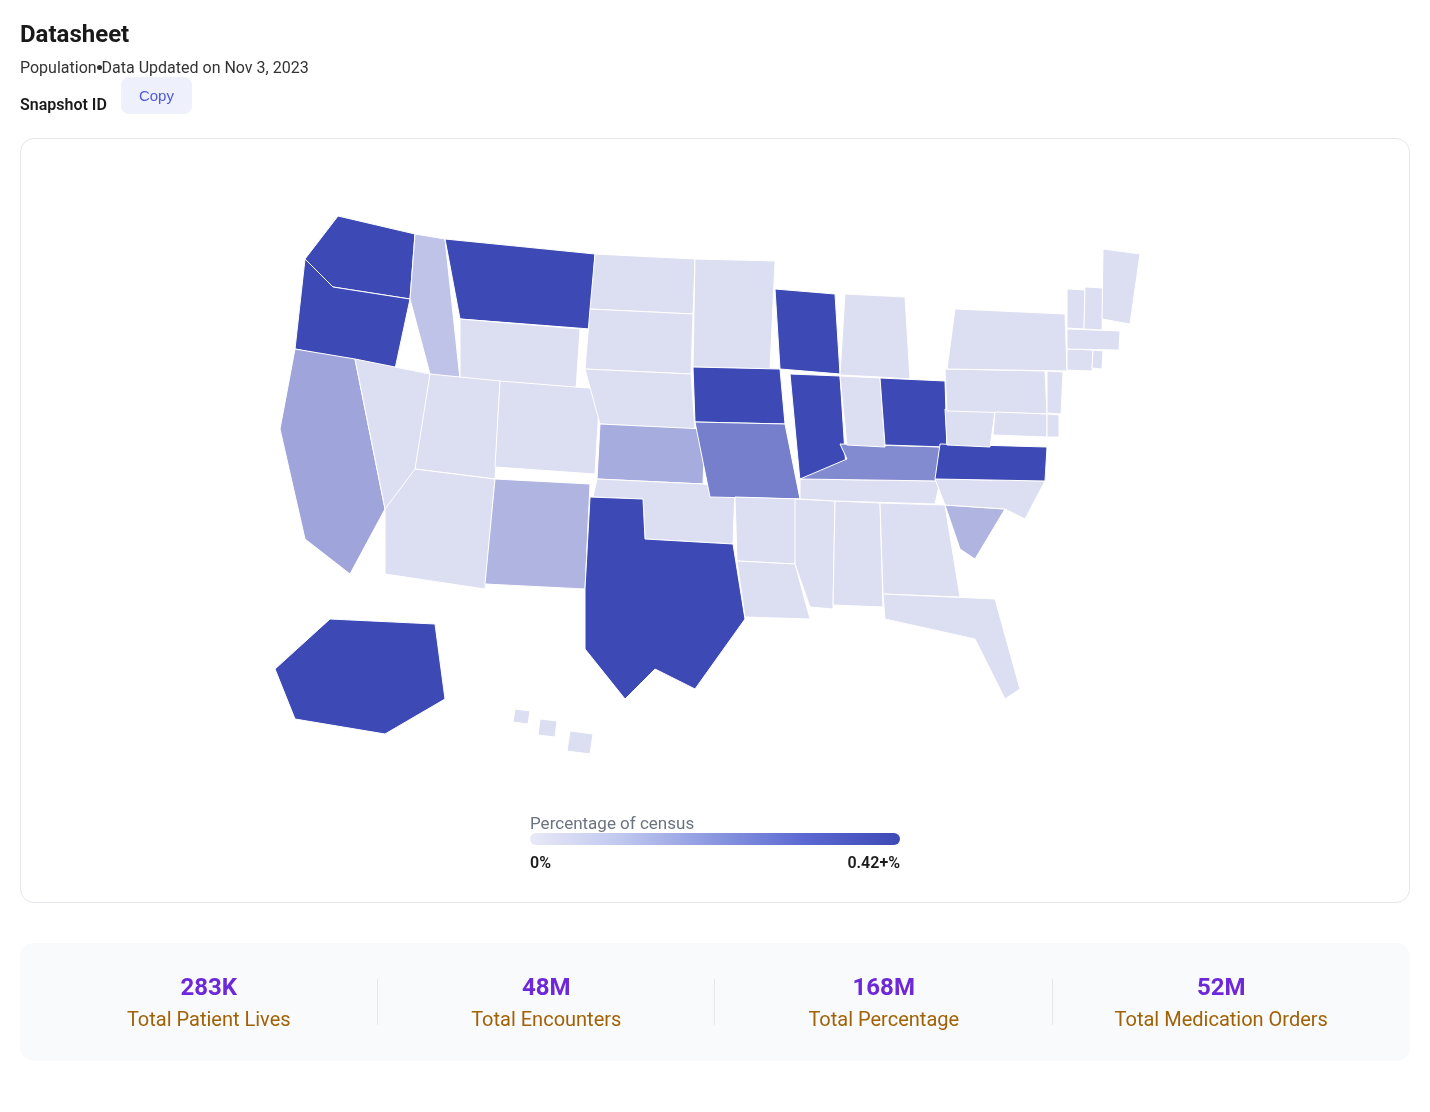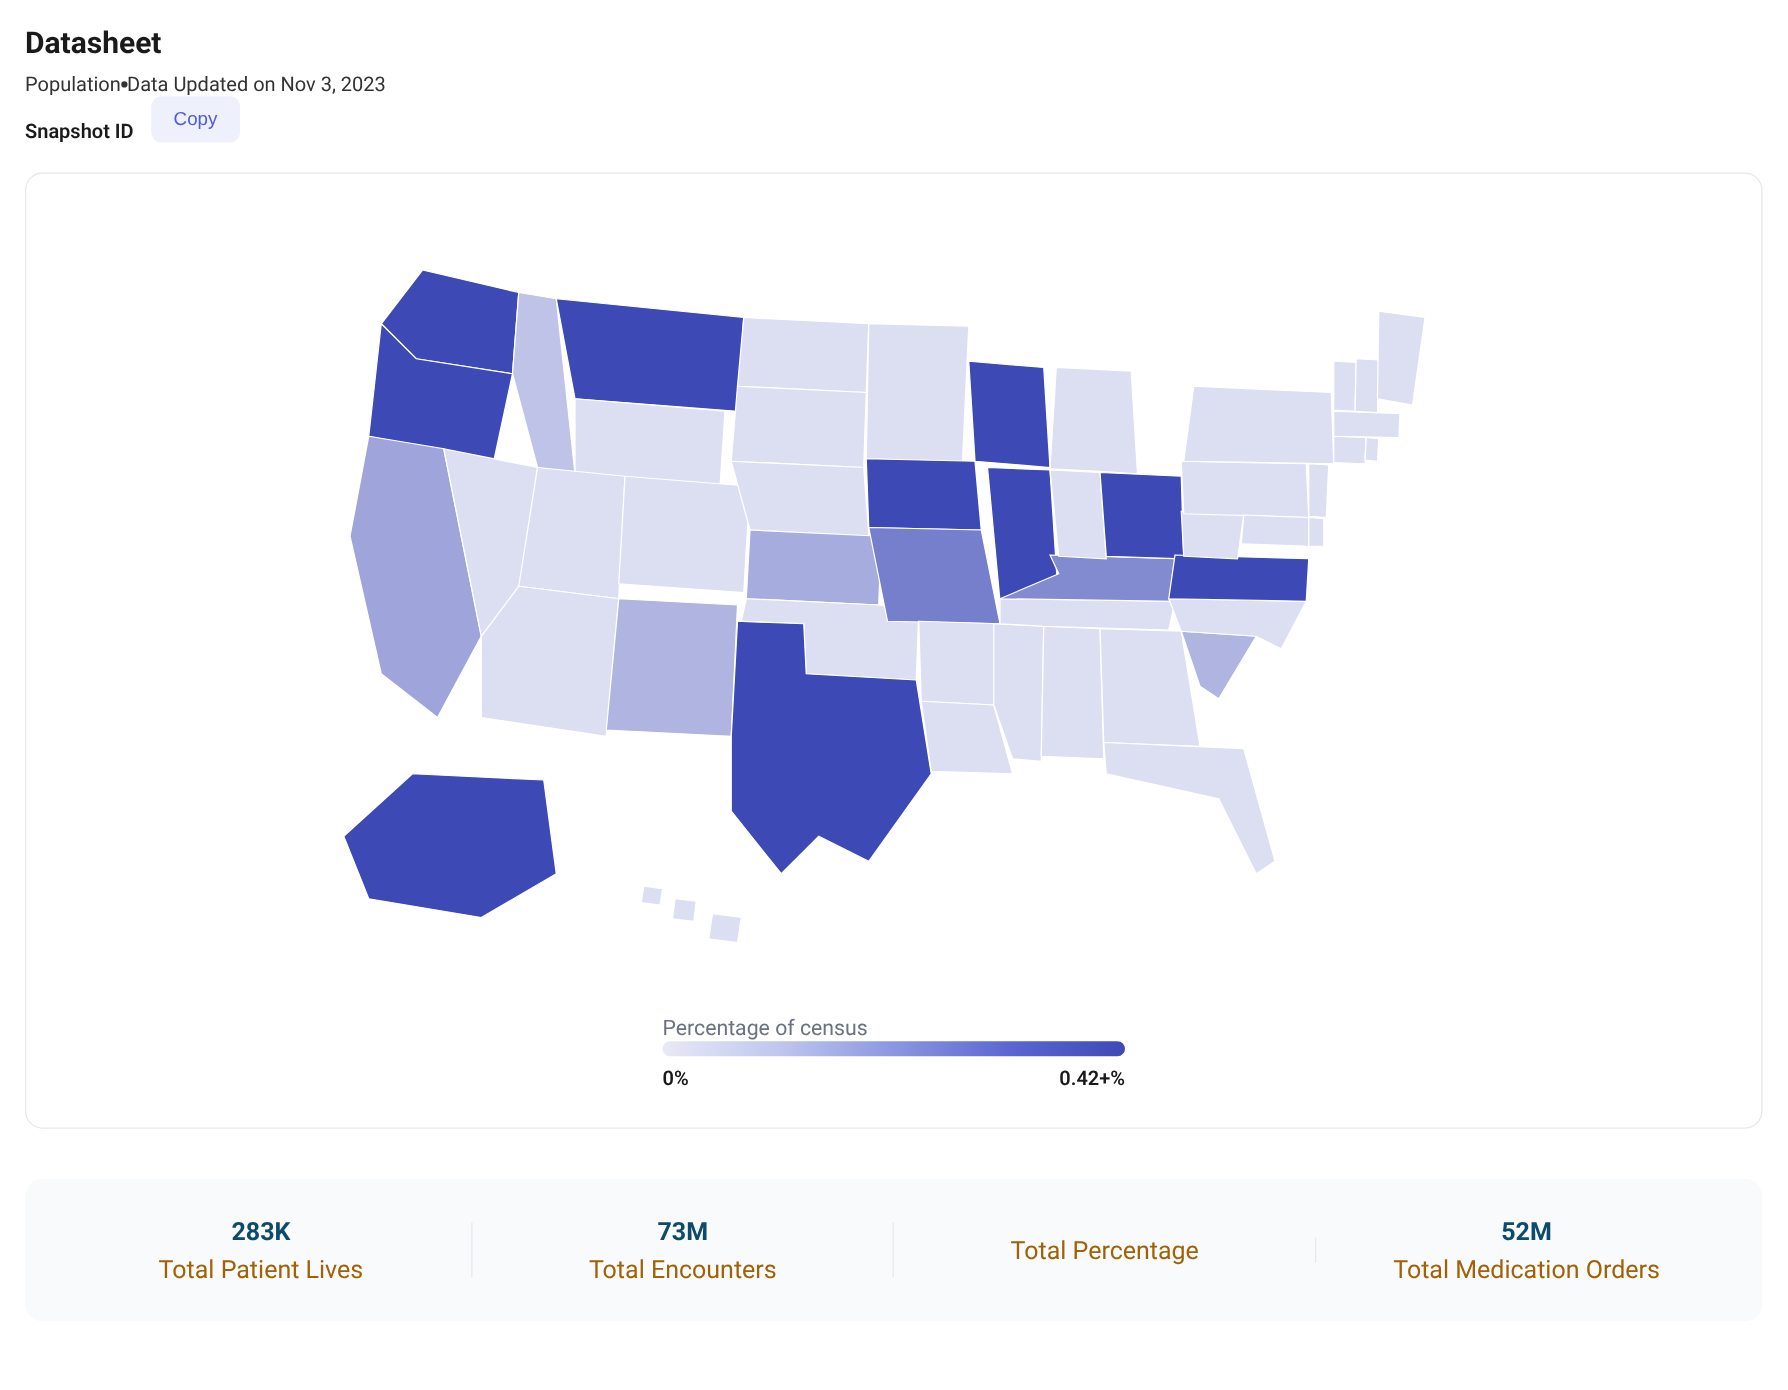--- a/index.html
+++ b/index.html
@@ -105,23 +105,23 @@
   .stat:not(:last-child)::after {
     content: "";
     position: absolute;
     right: 0;
     top: 10%;
     height: 80%;
     width: 1px;
     background: #e5e7eb;
   }
   .stat-value {
-    font-size: 20px;
+    font-size: 24px;
     font-weight: 700;
-    color: #0c4a6e;
+    color: #6d28d9;
     margin-bottom: 6px;
   }
   .stat-label {
     font-size: 20px;
     color: #a16207;
   }
   
   .state { stroke: #fff; stroke-width: 1; }
 </style>
 </head>
@@ -210,23 +210,24 @@
     </div>
   </div>
 </div>
 
 <div class="stats-card">
   <div class="stat">
     <div class="stat-value">283K</div>
     <div class="stat-label">Total Patient Lives</div>
   </div>
   <div class="stat">
-    <div class="stat-value">73M</div>
+    <div class="stat-value">48M</div>
     <div class="stat-label">Total Encounters</div>
   </div>
   <div class="stat">
+    <div class="stat-value">168M</div>
     <div class="stat-label">Total Percentage</div>
   </div>
   <div class="stat">
     <div class="stat-value">52M</div>
     <div class="stat-label">Total Medication Orders</div>
   </div>
 </div>
 
 </body></html>

